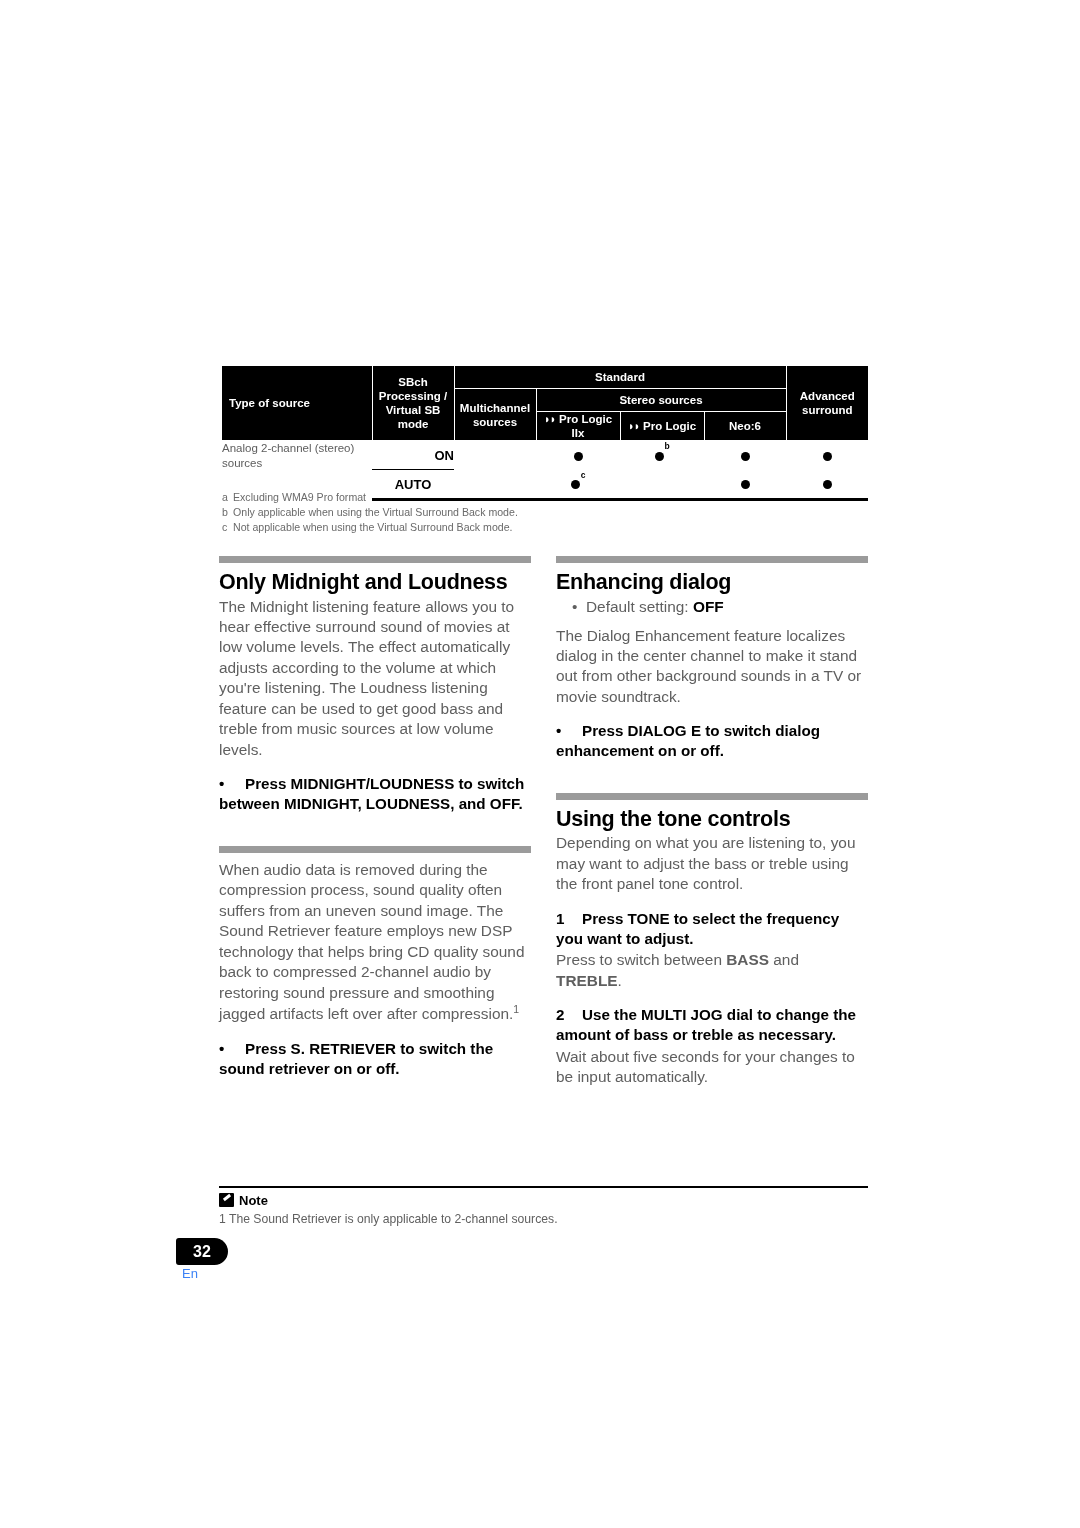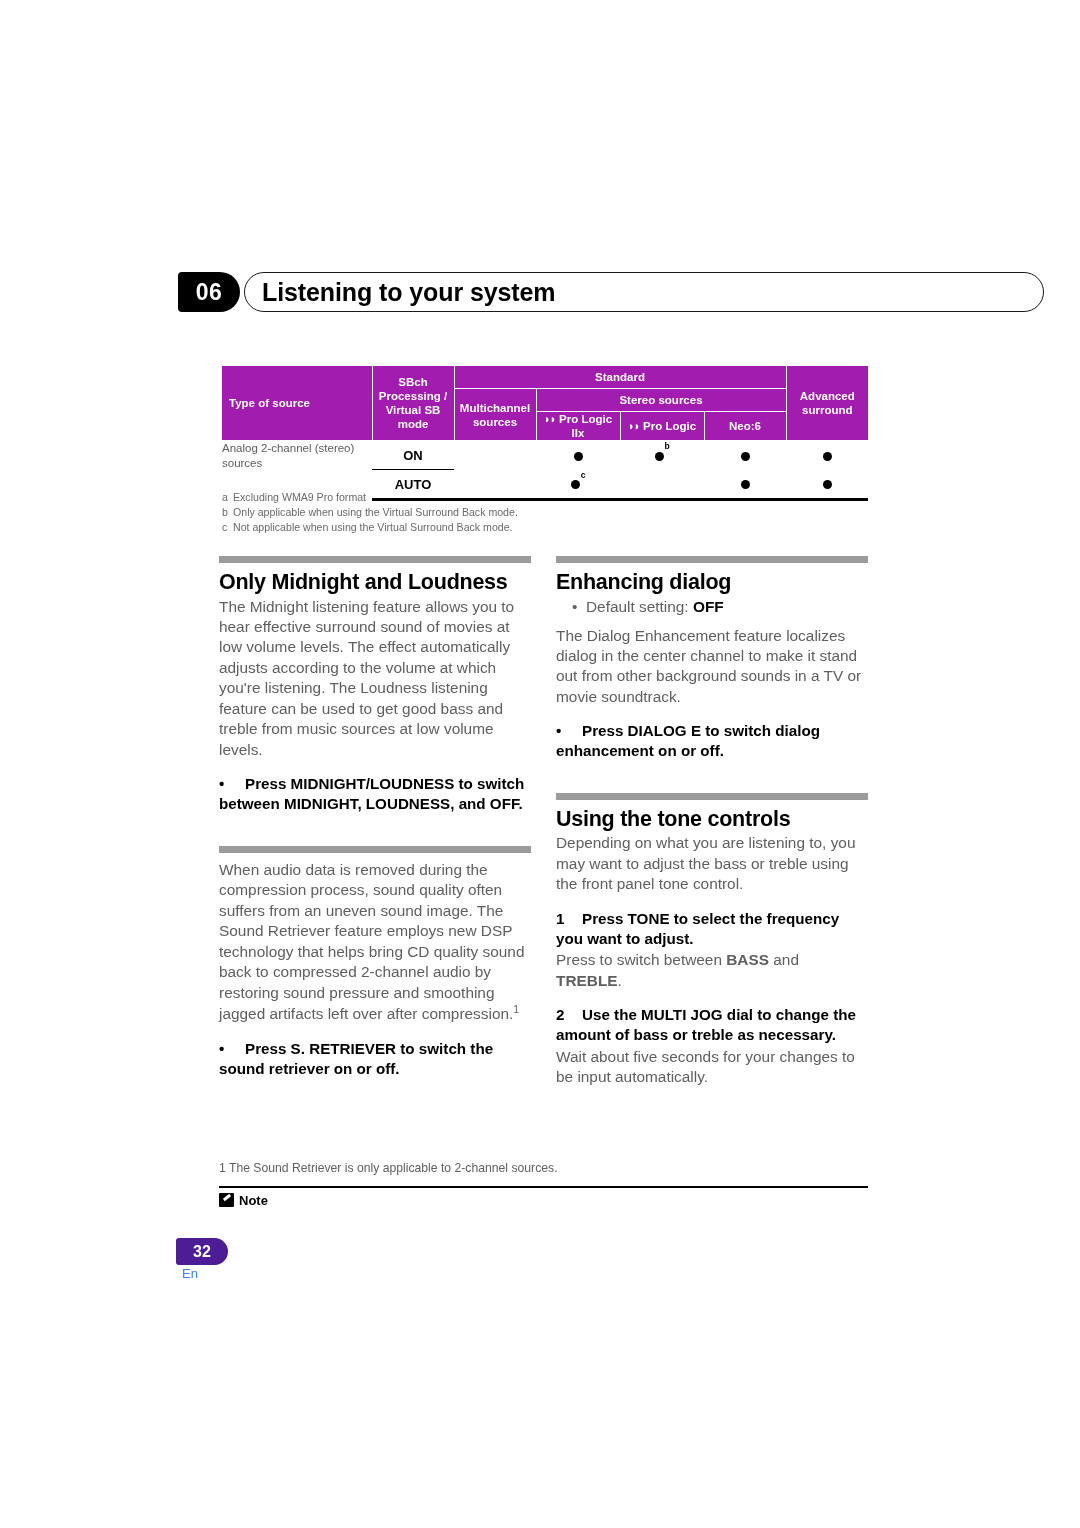--- a/index.html
+++ b/index.html
@@ -76,21 +76,21 @@
   table.spec {
     border-collapse: collapse;
     width: 646px;
     table-layout: fixed;
   }
   table.spec th, table.spec td {
     padding: 0;
     margin: 0;
   }
   .hd {
-    background: #a21caf;
+    background: #000000;
     color: #fff;
     font-size: 11.5px;
     font-weight: bold;
     text-align: center;
     vertical-align: middle;
     border: 1px solid #fff;
     line-height: 1.22;
   }
   .hd.left {
     text-align: left;
@@ -253,59 +253,54 @@
     content: "";
     position: absolute;
     left: 3.5px; top: 2.5px;
     width: 8px; height: 3px;
     background: #fff;
     transform: rotate(-38deg);
   }
   .note-body {
     position: absolute;
     left: 219px;
-    top: 1160px;
+    top: 1211px;
     font-size: 12.2px;
     color: #606060;
     line-height: 1.35;
   }
 
   
   .page-badge {
     position: absolute;
     left: 176px;
     top: 1238px;
     width: 52px;
     height: 27px;
-    background: #4c1d95;
+    background: #000000;
     border-radius: 3px 14px 14px 3px;
     color: #fff;
     font-weight: bold;
     font-size: 16px;
     line-height: 27px;
     text-align: center;
   }
   .page-lang {
     position: absolute;
     left: 182px;
     top: 1266px;
     font-size: 13px;
     color: #3b82f6;
   }
 </style>
 </head>
 <body>
 
 <div class="page">
 
-  <div class="header">
-    <div class="chapter-badge">06</div>
-    <div class="header-pill"></div>
-    <div class="header-title">Listening to your system</div>
-  </div>
 
   <div class="tbl-wrap">
     <table class="spec">
       <colgroup>
         <col style="width:150px">
         <col style="width:82px">
         <col style="width:82px">
         <col style="width:84px">
         <col style="width:84px">
         <col style="width:82px">
@@ -330,21 +325,21 @@
           <th class="hd">
             <span style="letter-spacing:-1px;">◗◗</span>
             <span>Pro Logic</span>
           </th>
           <th class="hd">Neo:6</th>
         </tr>
       </thead>
       <tbody>
         <tr>
           <td class="body-cell" rowspan="2">Analog 2-channel (stereo) sources</td>
-          <td class="mode-cell rule-mid" style="border-top:none;">ON</td>
+          <td class="mode-cell rule-mid" style="border-top:none;text-align:right;">ON</td>
           <td class="dot-cell"></td>
           <td class="dot-cell">
             <span class="dot"></span>
           </td>
           <td class="dot-cell">
             <span class="dot"><sup>b</sup></span>
           </td>
           <td class="dot-cell">
             <span class="dot"></span>
           </td>

